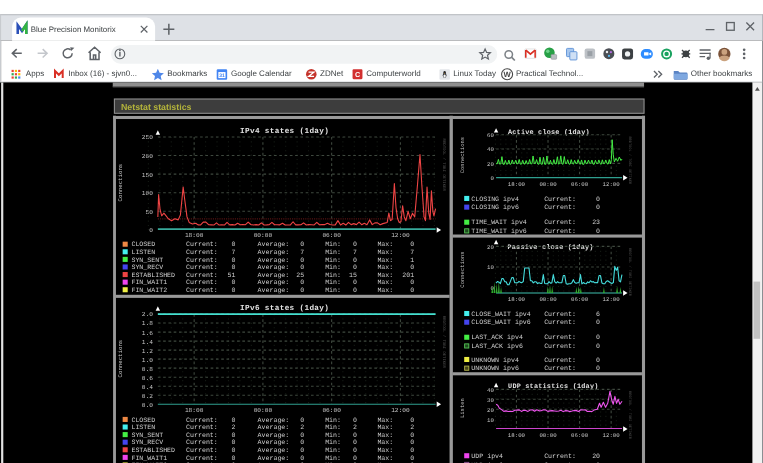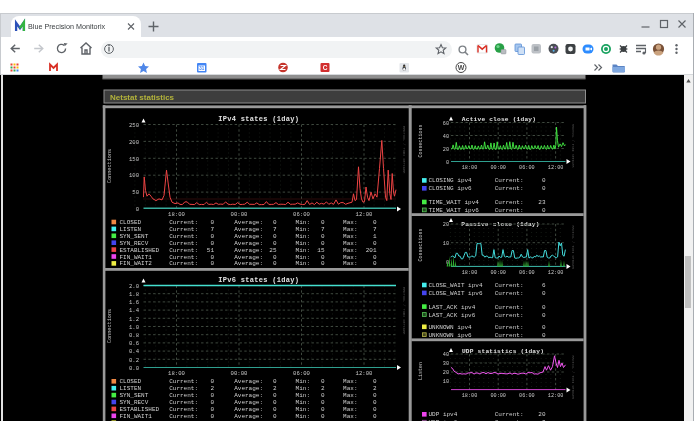--- a/index.html
+++ b/index.html
@@ -13,20 +13,31 @@
 
   <div class="abs" style="left:0;top:0;width:694px;height:24px;background:#dee1e6;border-top:1px solid #c8cbcf;border-left:1px solid #c8cbcf;border-right:1px solid #c8cbcf"></div>
   <div class="abs" style="left:11px;top:3px;width:130px;height:21px;background:#fff;border-radius:8px 8px 0 0"></div>
   <div class="abs" style="left:28px;top:8.5px;width:80px;height:12px;font-size:7.2px;color:#3c4043;white-space:nowrap;overflow:hidden">Blue Precision Monitorix</div>
   <div class="abs" style="left:0;top:24px;width:1px;height:38px;background:#c8cbcf"></div>
 
   <div class="abs" style="left:1px;top:24px;width:692px;height:23px;background:#fff"></div>
   <div class="abs" style="left:100.5px;top:27.5px;width:351px;height:17px;background:#f1f3f4;border-radius:8.5px"></div>
 
   <div class="abs" style="left:1px;top:47px;width:692px;height:15px;background:#fff;border-bottom:1px solid #d6d9dc"></div>
+  <div class="abs" style="left:0;top:48.5px;width:680px;height:11px;font-size:7.3px;color:#3c4043;white-space:nowrap">
+    <span class="abs" style="left:23.5px">Apps</span>
+    <span class="abs" style="left:62px">Inbox (16) - sjvn0...</span>
+    <span class="abs" style="left:152px">Bookmarks</span>
+    <span class="abs" style="left:210px">Google Calendar</span>
+    <span class="abs" style="left:291px">ZDNet</span>
+    <span class="abs" style="left:333px">Computerworld</span>
+    <span class="abs" style="left:412px">Linux Today</span>
+    <span class="abs" style="left:469px">Practical Technol...</span>
+    <span class="abs" style="left:628px">Other bookmarks</span>
+  </div>
   <svg width="694" height="62" viewBox="0 0 694 62" xmlns="http://www.w3.org/2000/svg" style="position:absolute;left:0;top:0">
 <g>
         <path d="M16.1 18 V9.8 L20 15.2 L23.9 9.3 V18" fill="none" stroke="#2b50b8" stroke-width="2.3"></path>
         <path d="M20 15.2 L23.9 9.3 V18" fill="none" stroke="#33b540" stroke-width="2.3"></path>
       </g>
 <path d="M128 10.5 L134 16.5 M134 10.5 L128 16.5" stroke="#5f6368" stroke-width="1.1"></path>
 <path d="M153.5 8.5 V18.5 M148.5 13.5 H158.5" stroke="#5f6368" stroke-width="1.4"></path>
 <path d="M641.5 14 H649.5" stroke="#5f6368" stroke-width="1.2"></path>
 <rect x="660.5" y="7.5" width="7" height="7" fill="none" stroke="#5f6368" stroke-width="1.2"></rect>
 <path d="M678.5 7.5 L685.5 14.5 M685.5 7.5 L678.5 14.5" stroke="#5f6368" stroke-width="1.2"></path>

